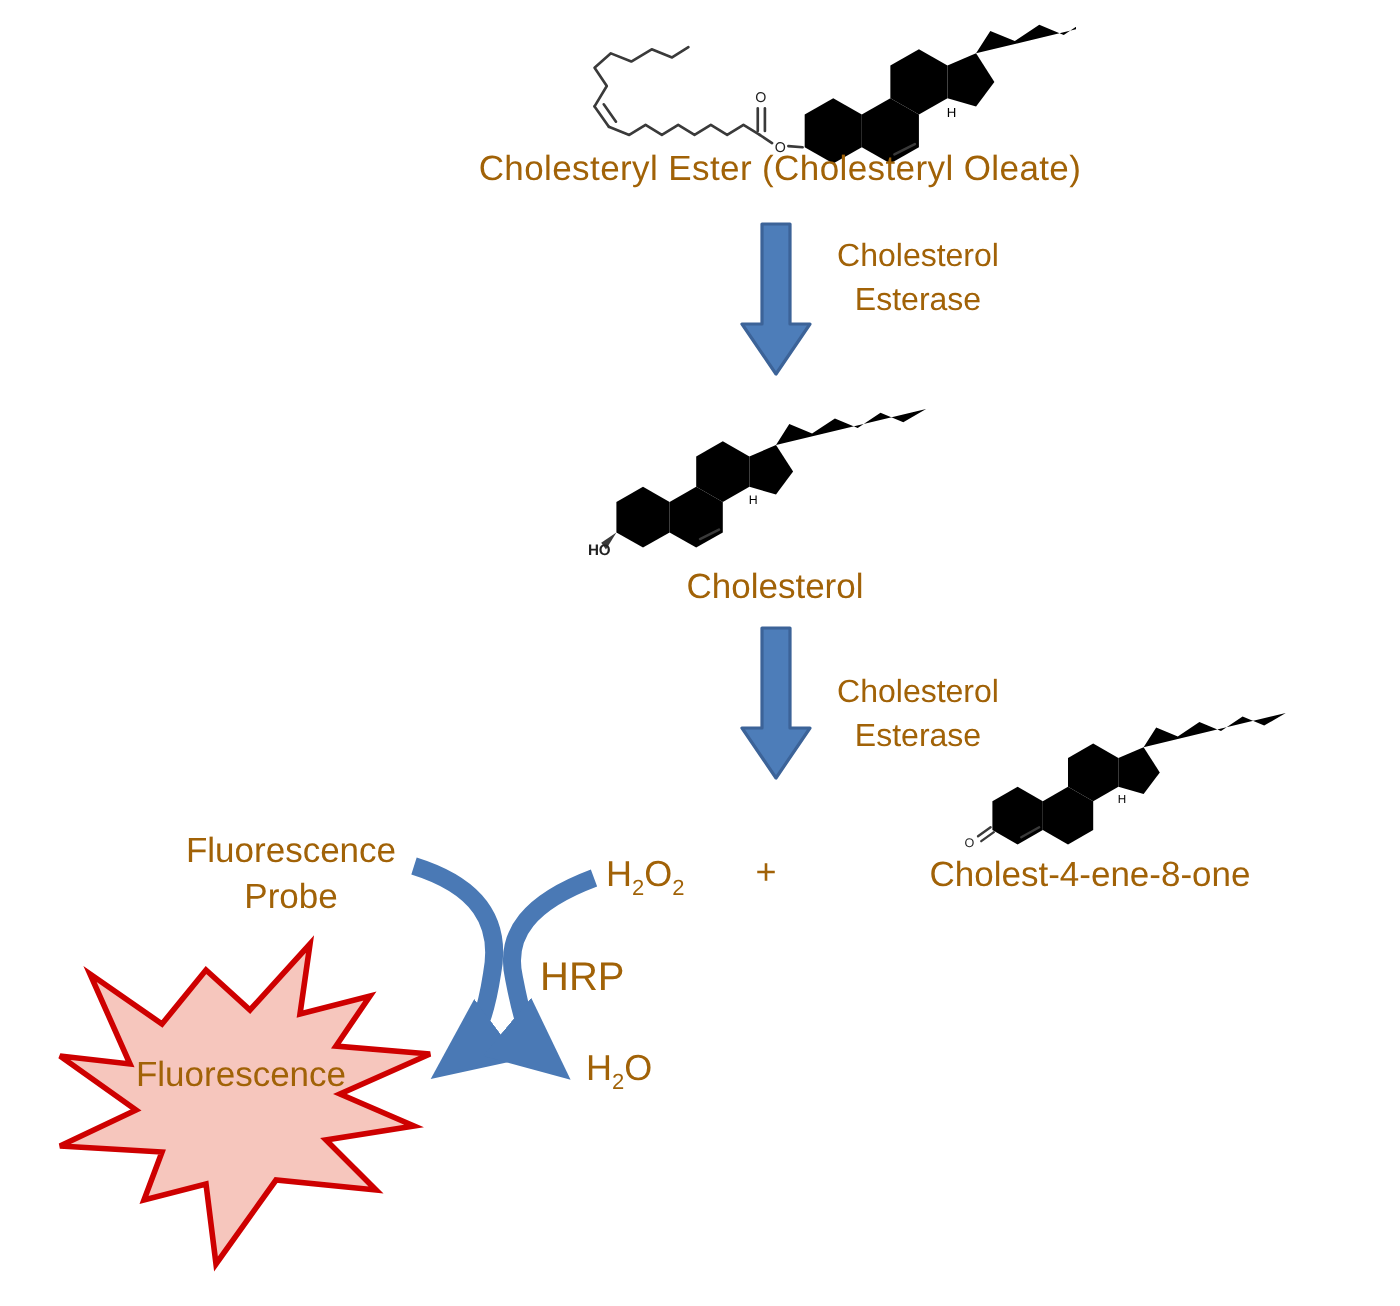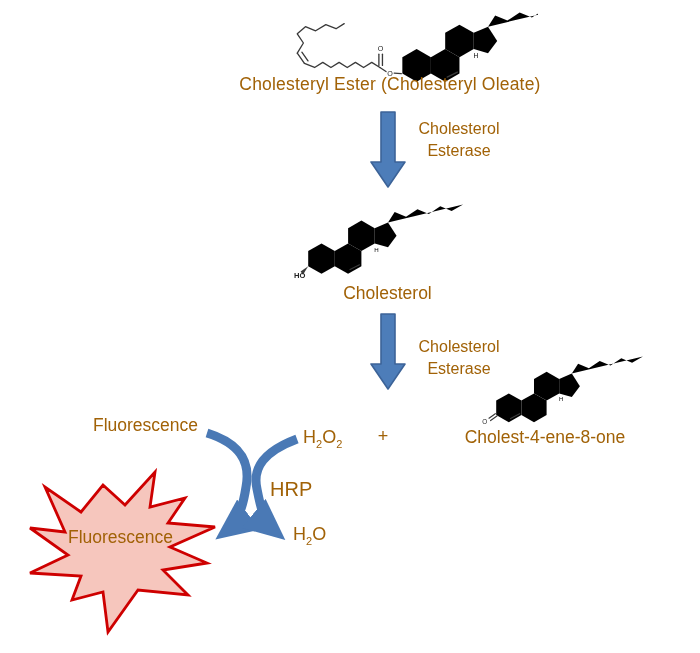--- a/index.html
+++ b/index.html
@@ -102,20 +102,21 @@
       <use href="#steroid-core"></use>
       <path d="M32,80 L42,74.5"></path>
       <path d="M15,74.5 L8,79.5"></path>
       <path d="M16.8,77.2 L9.8,82.2"></path>
       <text x="6" y="85.5" font-size="7" text-anchor="end">O</text>
     </g>
   </svg>
 
   <div class="lbl t-enzyme" style="left:58px;top:414px;width:175px;font-size:17.5px;line-height:23px">
     <div>Fluorescence</div>
+    <div>Probe</div>
   </div>
 
   <svg style="left:193px;top:423px" width="115" height="135" viewBox="0 0 115 135">
     <path class="curve" d="M14,10 C46,20 58,38 53,64 C49,90 43,101 31,110" marker-end="url(#arrowhead-l)"></path>
     <path class="curve" d="M104,16 C72,28 59,44 64,66 C69,92 72,100 84,110" marker-end="url(#arrowhead-r)"></path>
   </svg>
 
   <div class="lbl t-formula" style="left:303px;top:427px">
     <span>H</span><sub>2</sub><span>O</span><sub>2</sub>
   </div>

